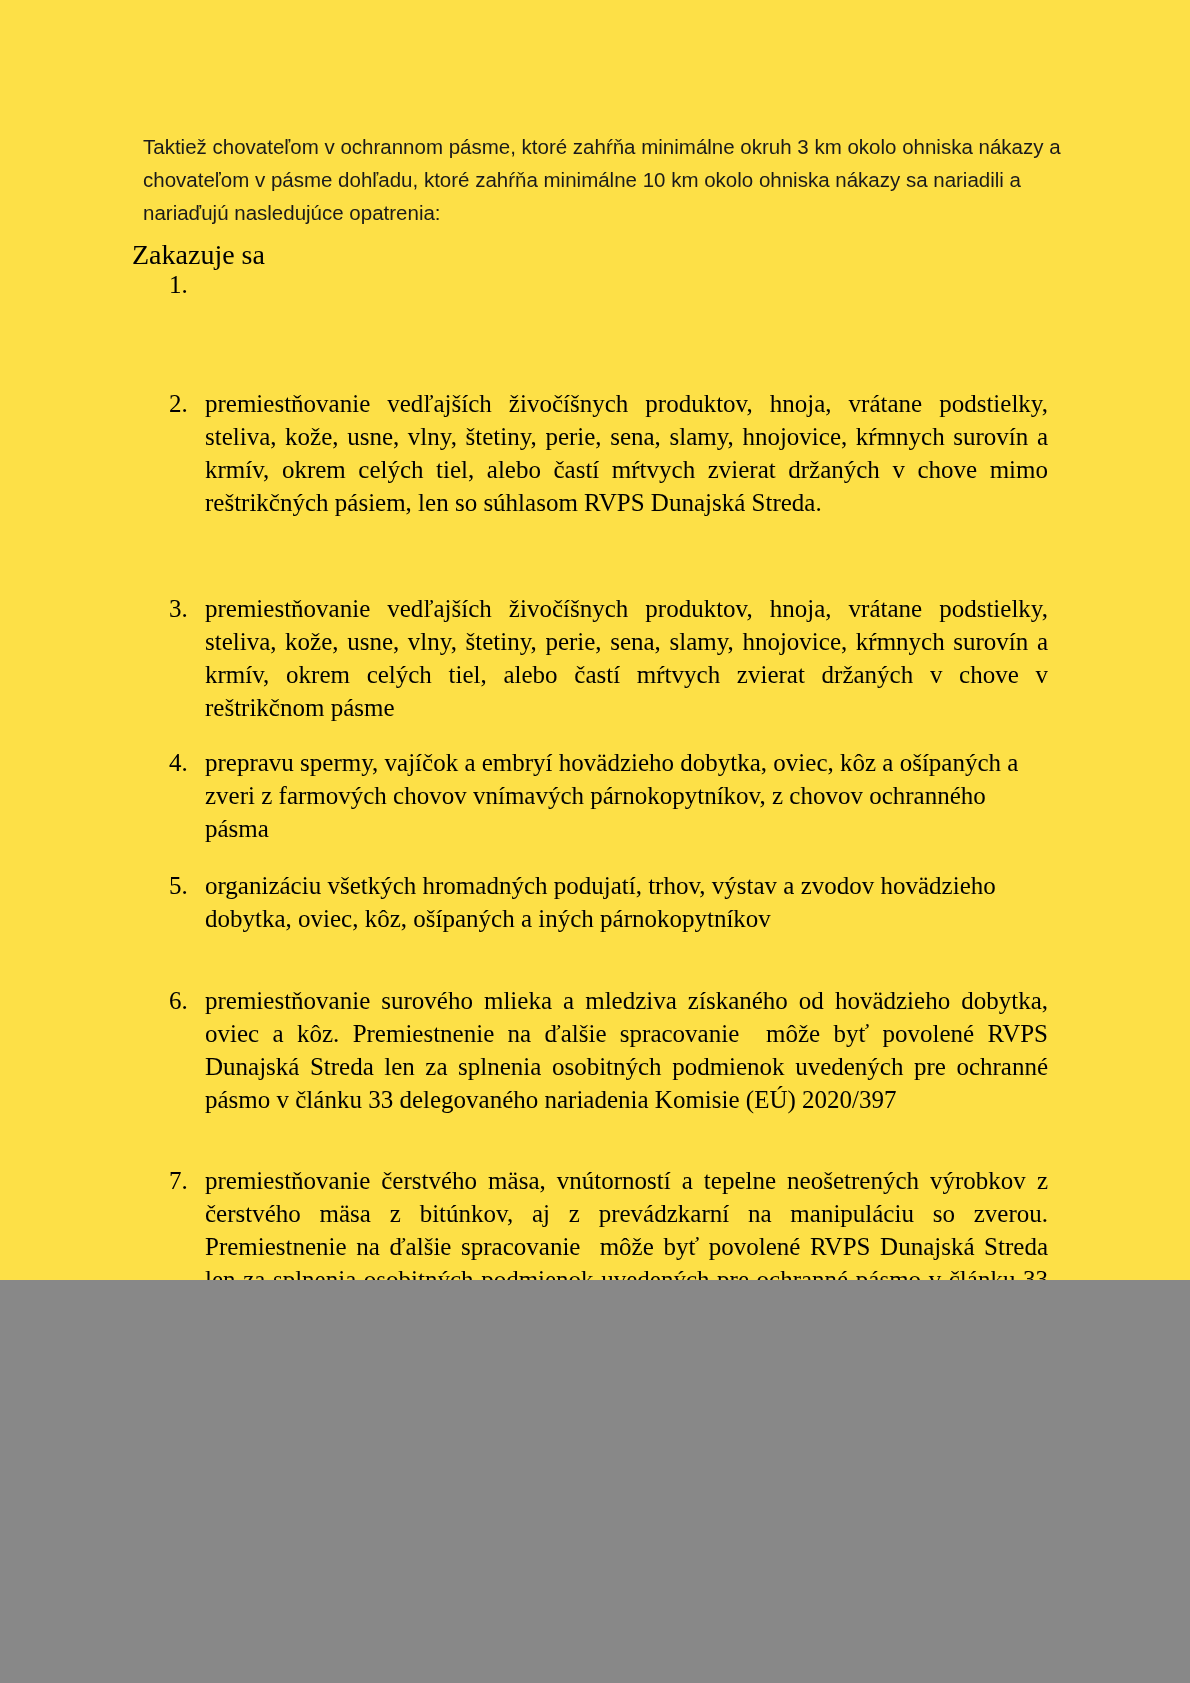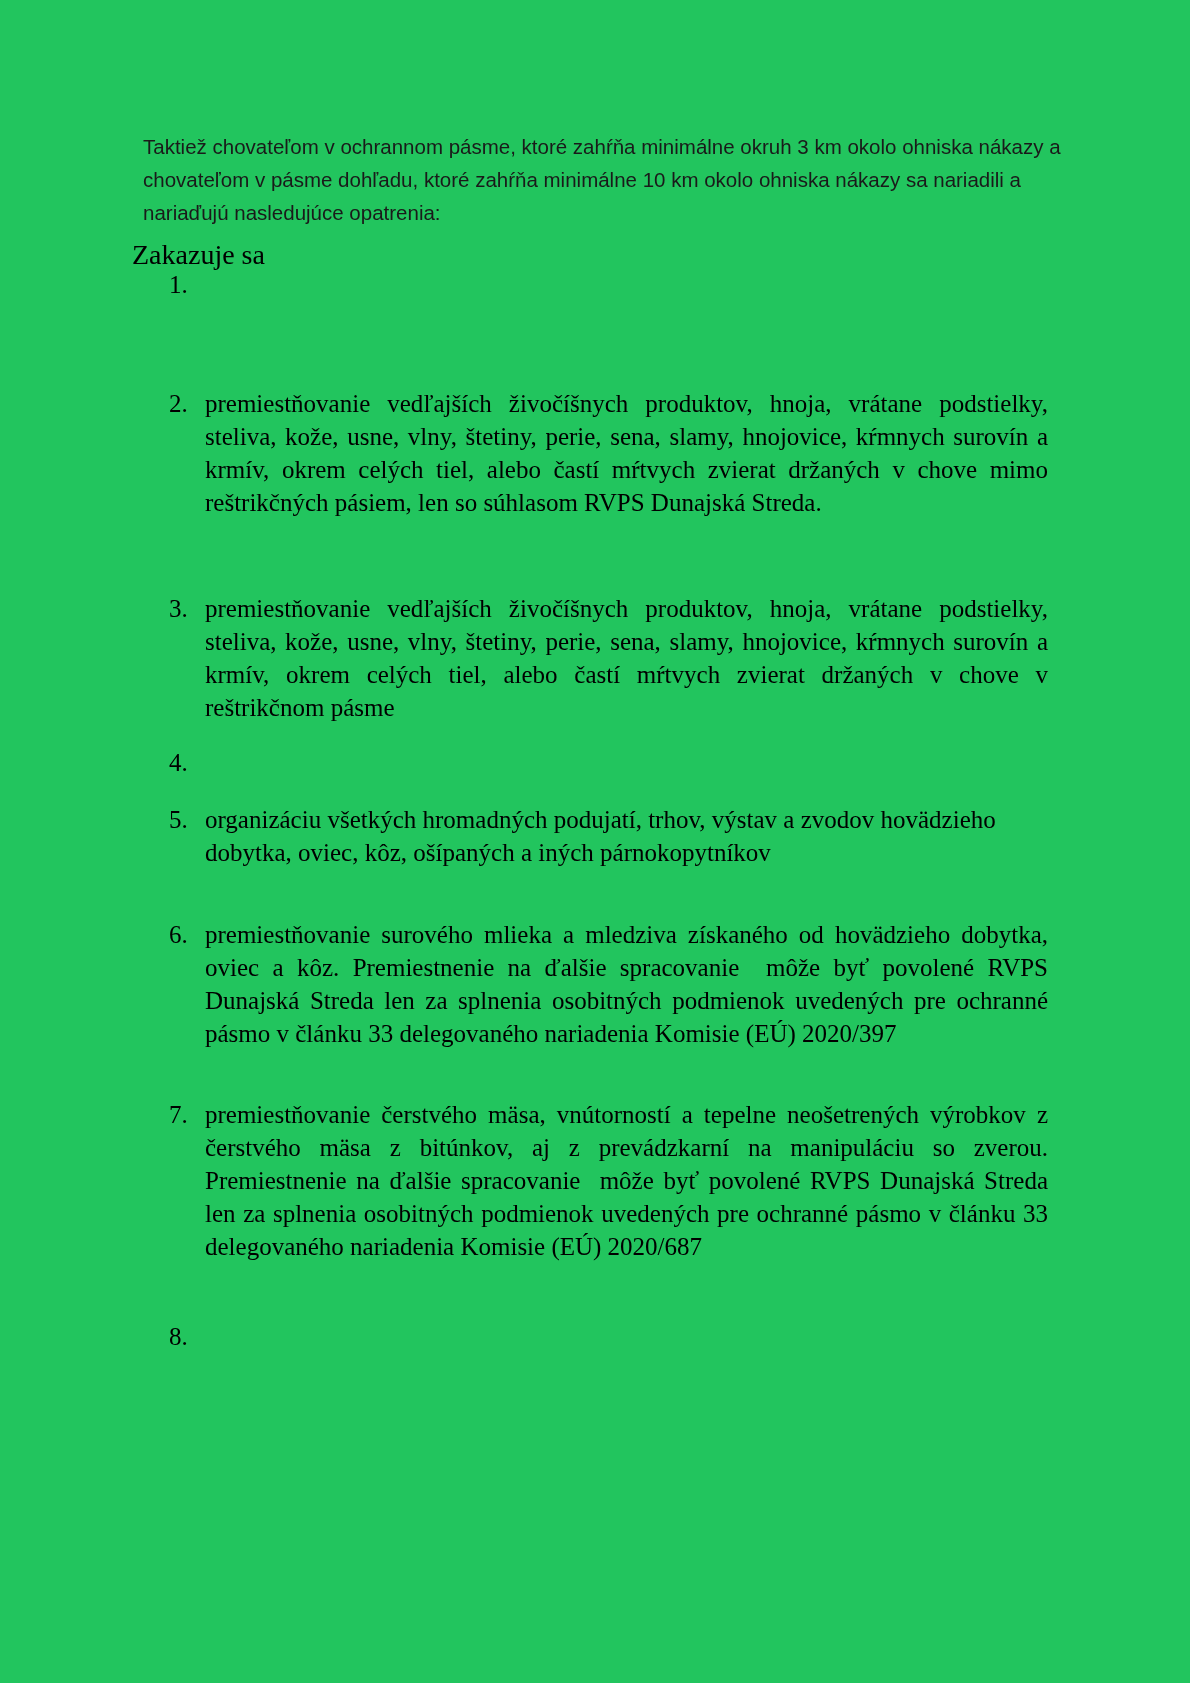--- a/index.html
+++ b/index.html
@@ -3,23 +3,23 @@
 <meta charset="utf-8">
 <style>
   html, body {
     margin: 0;
     padding: 0;
     background: #888;
   }
   .page {
     position: relative;
     width: 1190px;
-    height: 1683px;
+    height: 1280px;
     margin: 0 auto;
-    background: #22c55e;
+    background: #fde047;
     color: #000000;
     box-sizing: border-box;
     padding: 130px 0 0 132px;
     overflow: hidden;
   }
   .intro {
     margin: 0 0 0 11px;
     width: 950px;
     font-family: "Liberation Sans", "DejaVu Sans", sans-serif;
     font-size: 20.5px;
@@ -87,20 +87,21 @@
       <div class="txt justify">premiestňovanie vedľajších živočíšnych produktov, hnoja, vrátane podstielky, steliva, kože, usne, vlny, štetiny, perie, sena, slamy, hnojovice, kŕmnych surovín a krmív, okrem celých tiel, alebo častí mŕtvych zvierat držaných v chove mimo reštrikčných pásiem, len so súhlasom RVPS Dunajská Streda.</div>
     </li>
 
     <li class="item-3">
       <span class="num">3.</span>
       <div class="txt justify">premiestňovanie vedľajších živočíšnych produktov, hnoja, vrátane podstielky, steliva, kože, usne, vlny, štetiny, perie, sena, slamy, hnojovice, kŕmnych surovín a krmív, okrem celých tiel, alebo častí mŕtvych zvierat držaných v chove v reštrikčnom pásme</div>
     </li>
 
     <li class="item-4">
       <span class="num">4.</span>
+      <div class="txt">prepravu spermy, vajíčok a embryí hovädzieho dobytka, oviec, kôz a ošípaných a zveri z farmových chovov vnímavých párnokopytníkov, z chovov ochranného pásma</div>
     </li>
 
     <li class="item-5">
       <span class="num">5.</span>
       <div class="txt">organizáciu všetkých hromadných podujatí, trhov, výstav a zvodov hovädzieho dobytka, oviec, kôz, ošípaných a iných párnokopytníkov</div>
     </li>
 
     <li class="item-6">
       <span class="num">6.</span>
       <div class="txt justify">premiestňovanie surového mlieka a mledziva získaného od hovädzieho dobytka, oviec a kôz. Premiestnenie na ďalšie spracovanie  môže byť povolené RVPS Dunajská Streda len za splnenia osobitných podmienok uvedených pre ochranné pásmo v článku 33 delegovaného nariadenia Komisie (EÚ) 2020/397</div>

